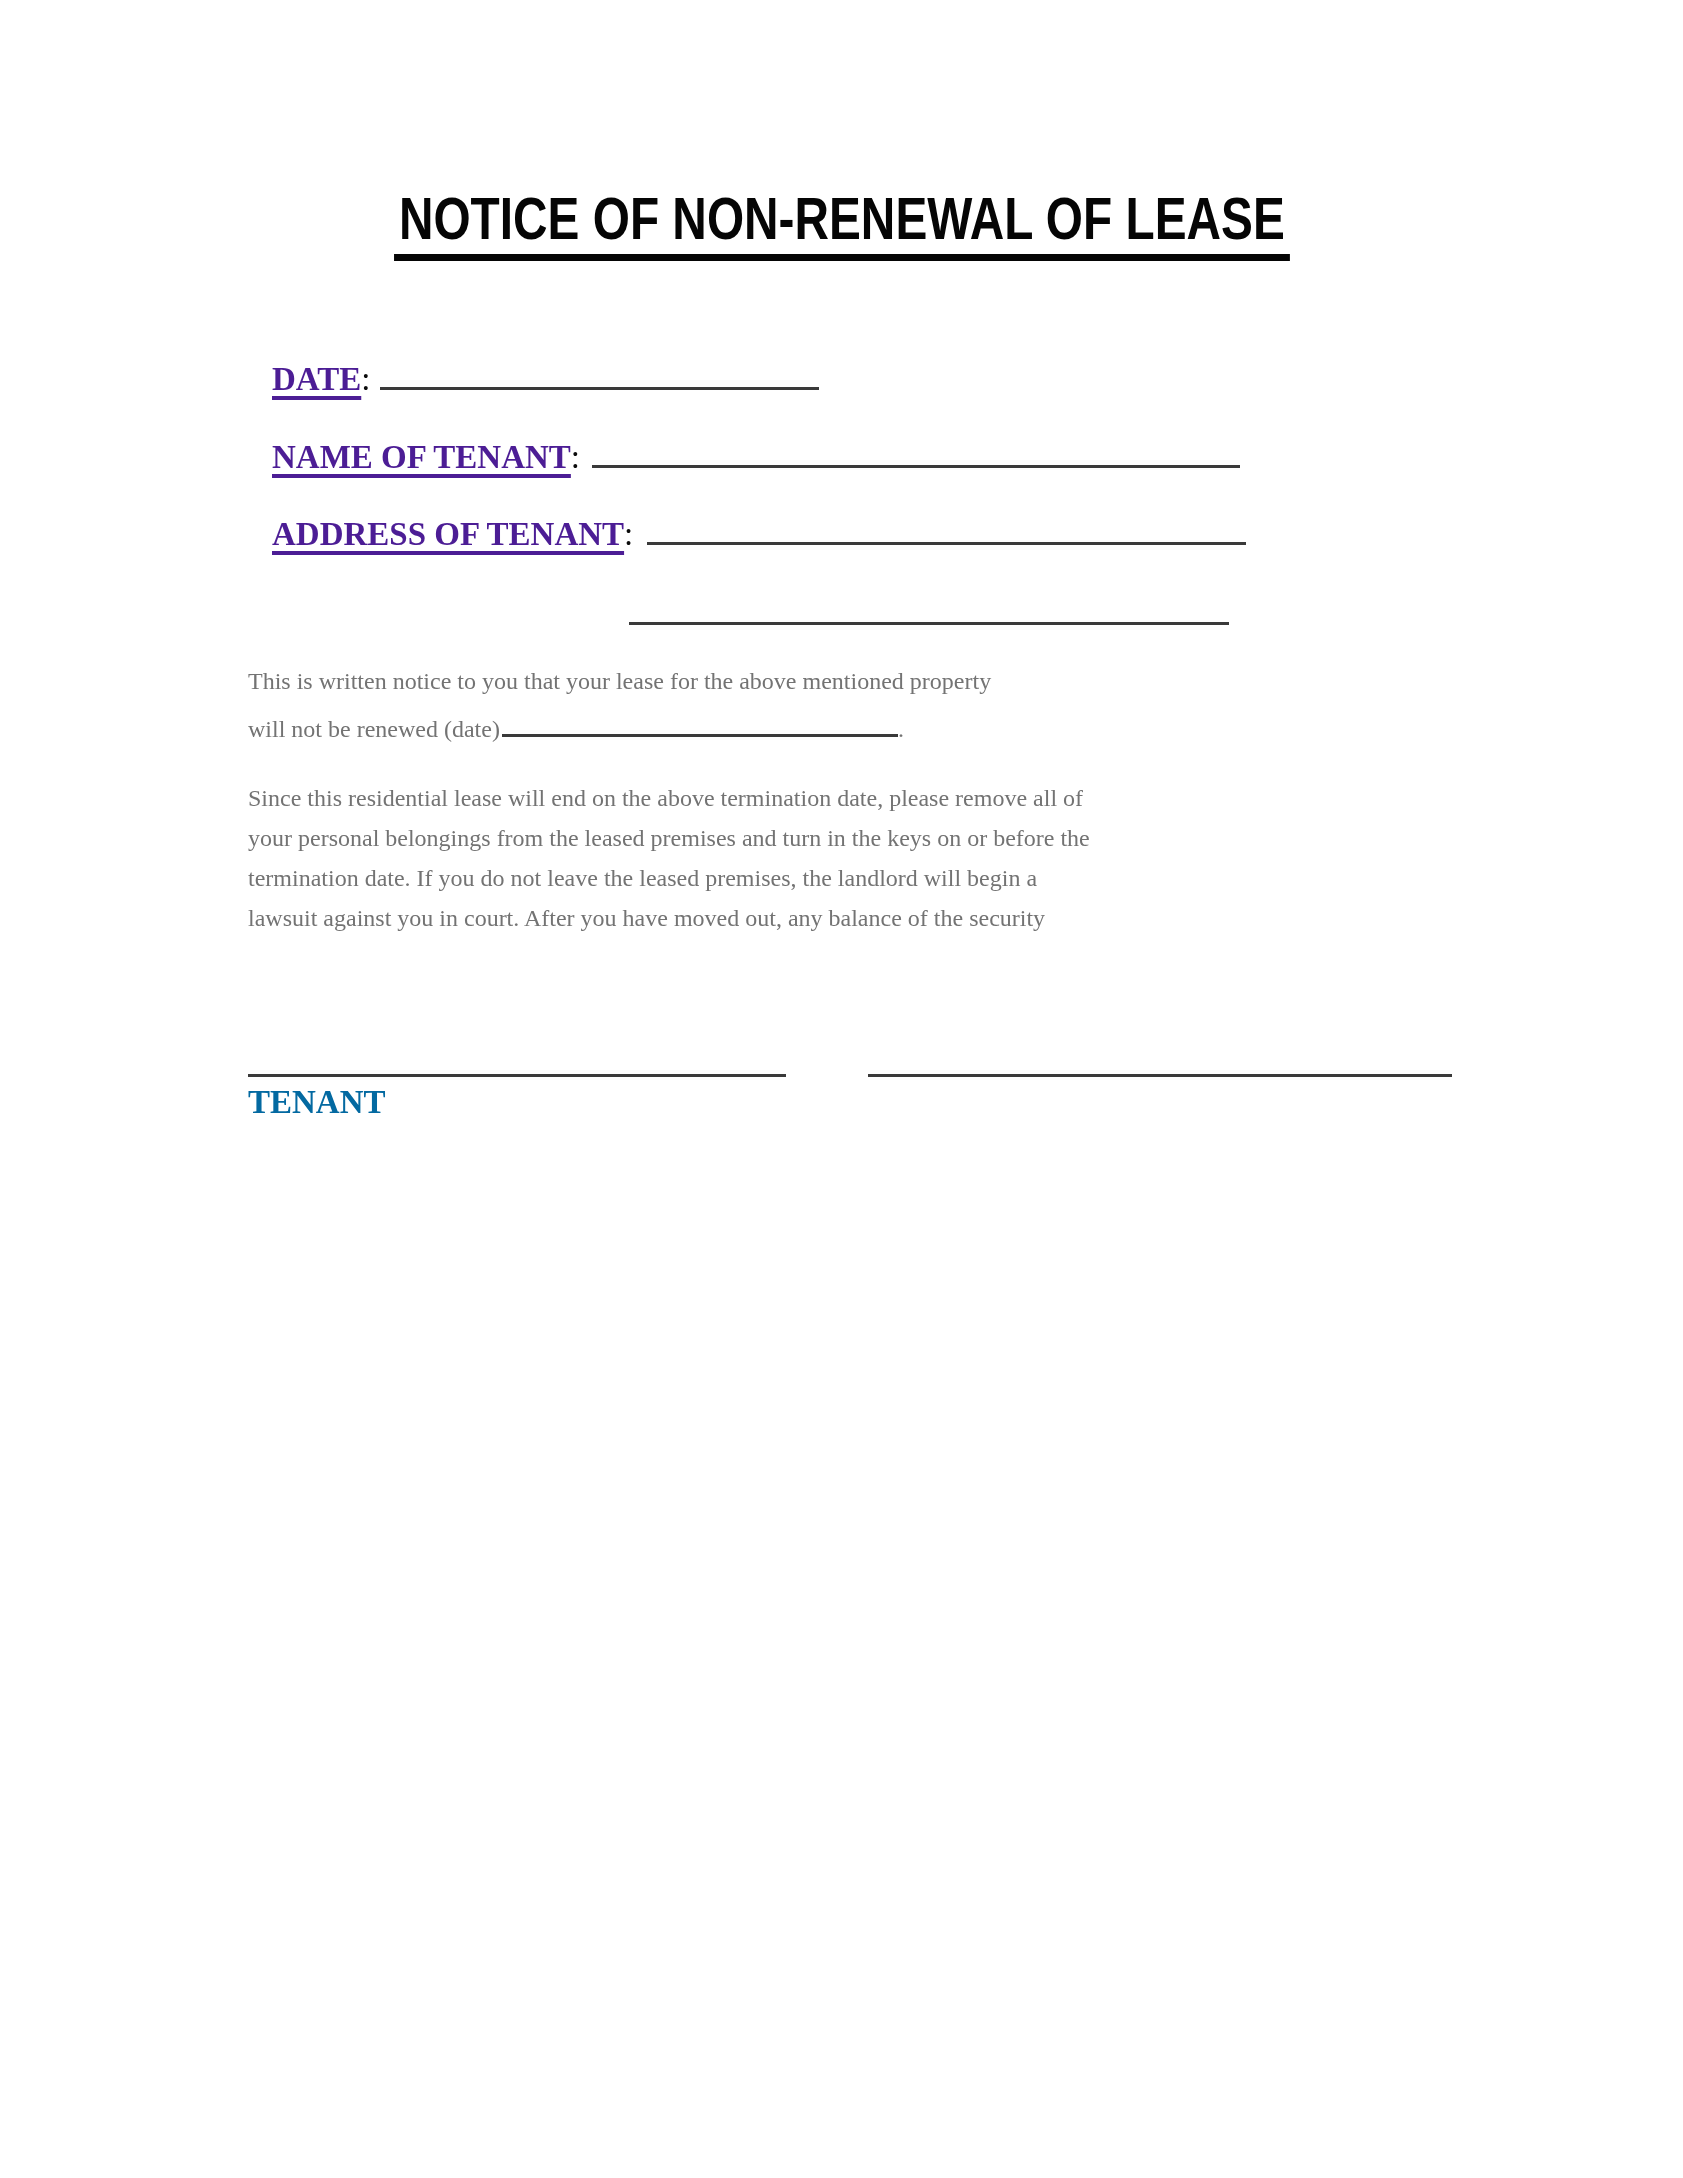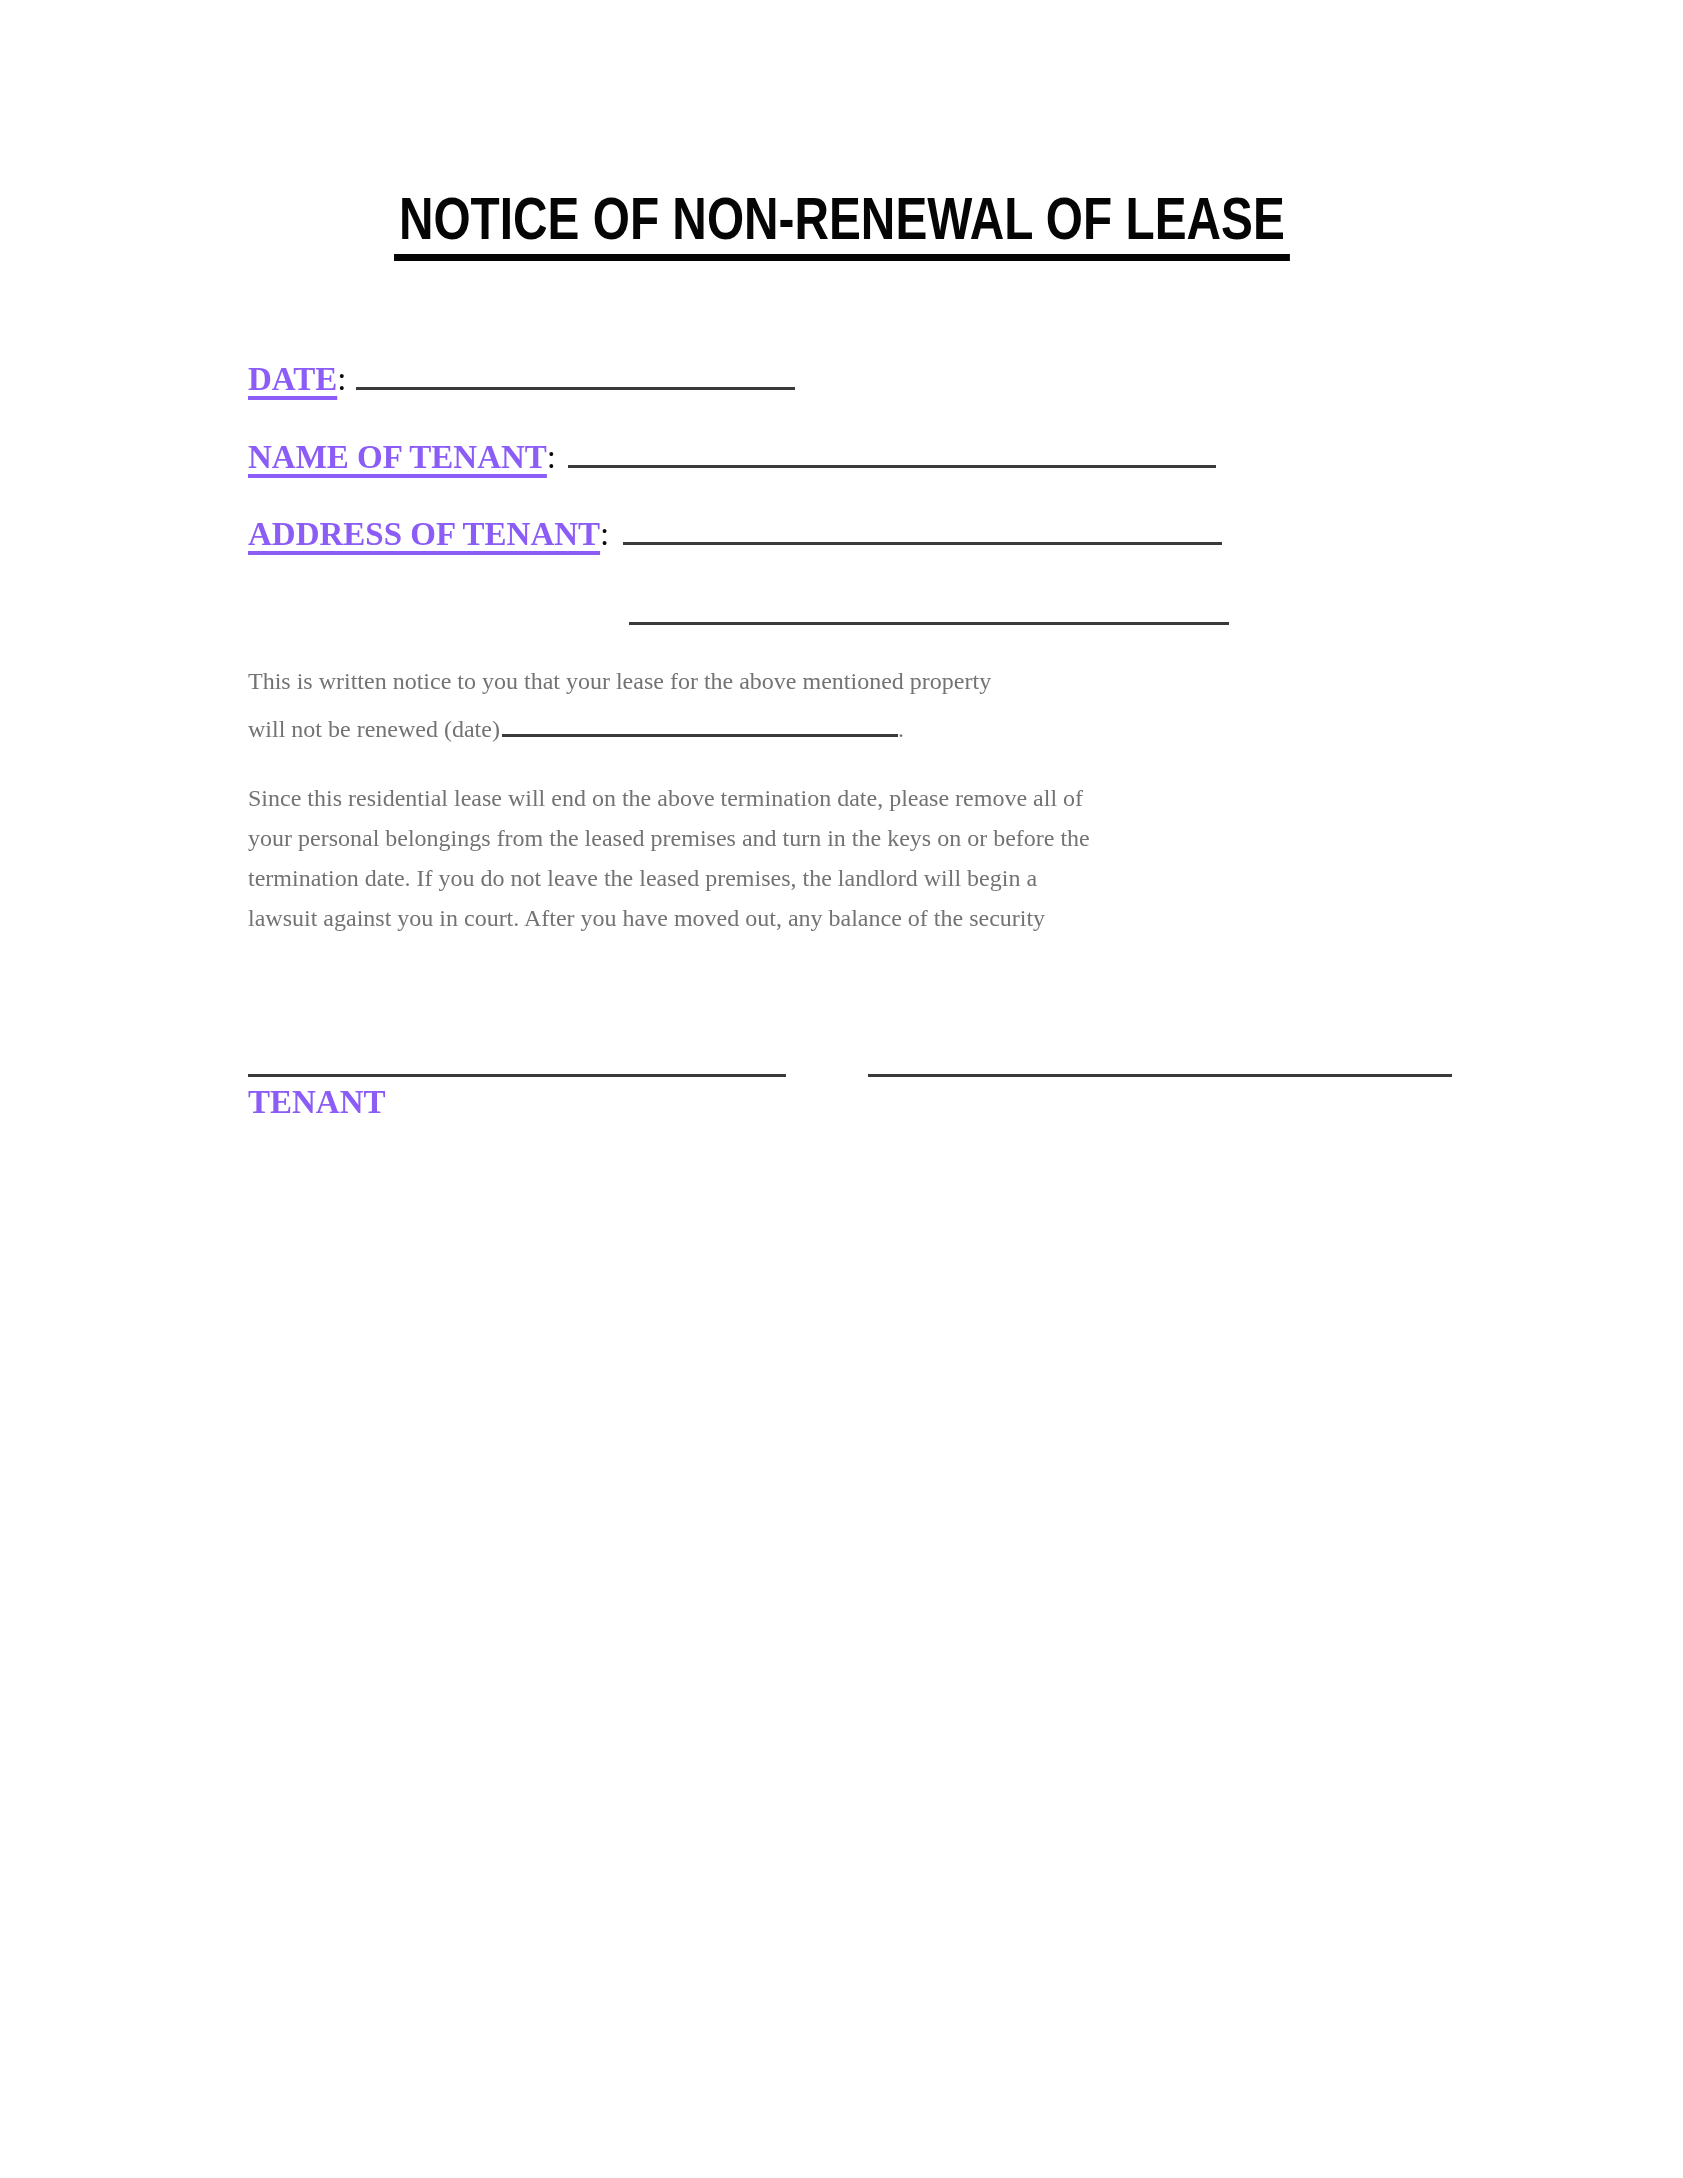--- a/index.html
+++ b/index.html
@@ -49,21 +49,22 @@
   }
   .row-date    { top: 354px; }
   .row-name    { top: 432px; }
   .row-address { top: 509px; }
 
   .field-label {
     font-weight: bold;
     text-decoration: underline;
     text-decoration-thickness: 4px;
     text-underline-offset: 6px;
-    color: #8b5cf6;
+    color: #4c1d95;
+    margin-left: 24px;
   }
   .field-colon {
     font-weight: normal;
   }
 
   .blank {
     display: inline-block;
     vertical-align: baseline;
     height: 1em;
     border-bottom: 3px solid #3a3a3a;
@@ -109,21 +110,21 @@
   .sig-line {
     width: 100%;
     height: 36px;
     border-bottom: 3px solid #3a3a3a;
   }
   .sig-label {
     margin-top: 6px;
     font-weight: bold;
     font-size: 33px;
     line-height: 38px;
-    color: #8b5cf6;
+    color: #0369a1;
   }
 </style>
 </head>
 <body>
 
 <div class="page">
 
   <div class="title-wrap">
     <span class="title-text">NOTICE OF NON-RENEWAL OF LEASE</span>
   </div>

